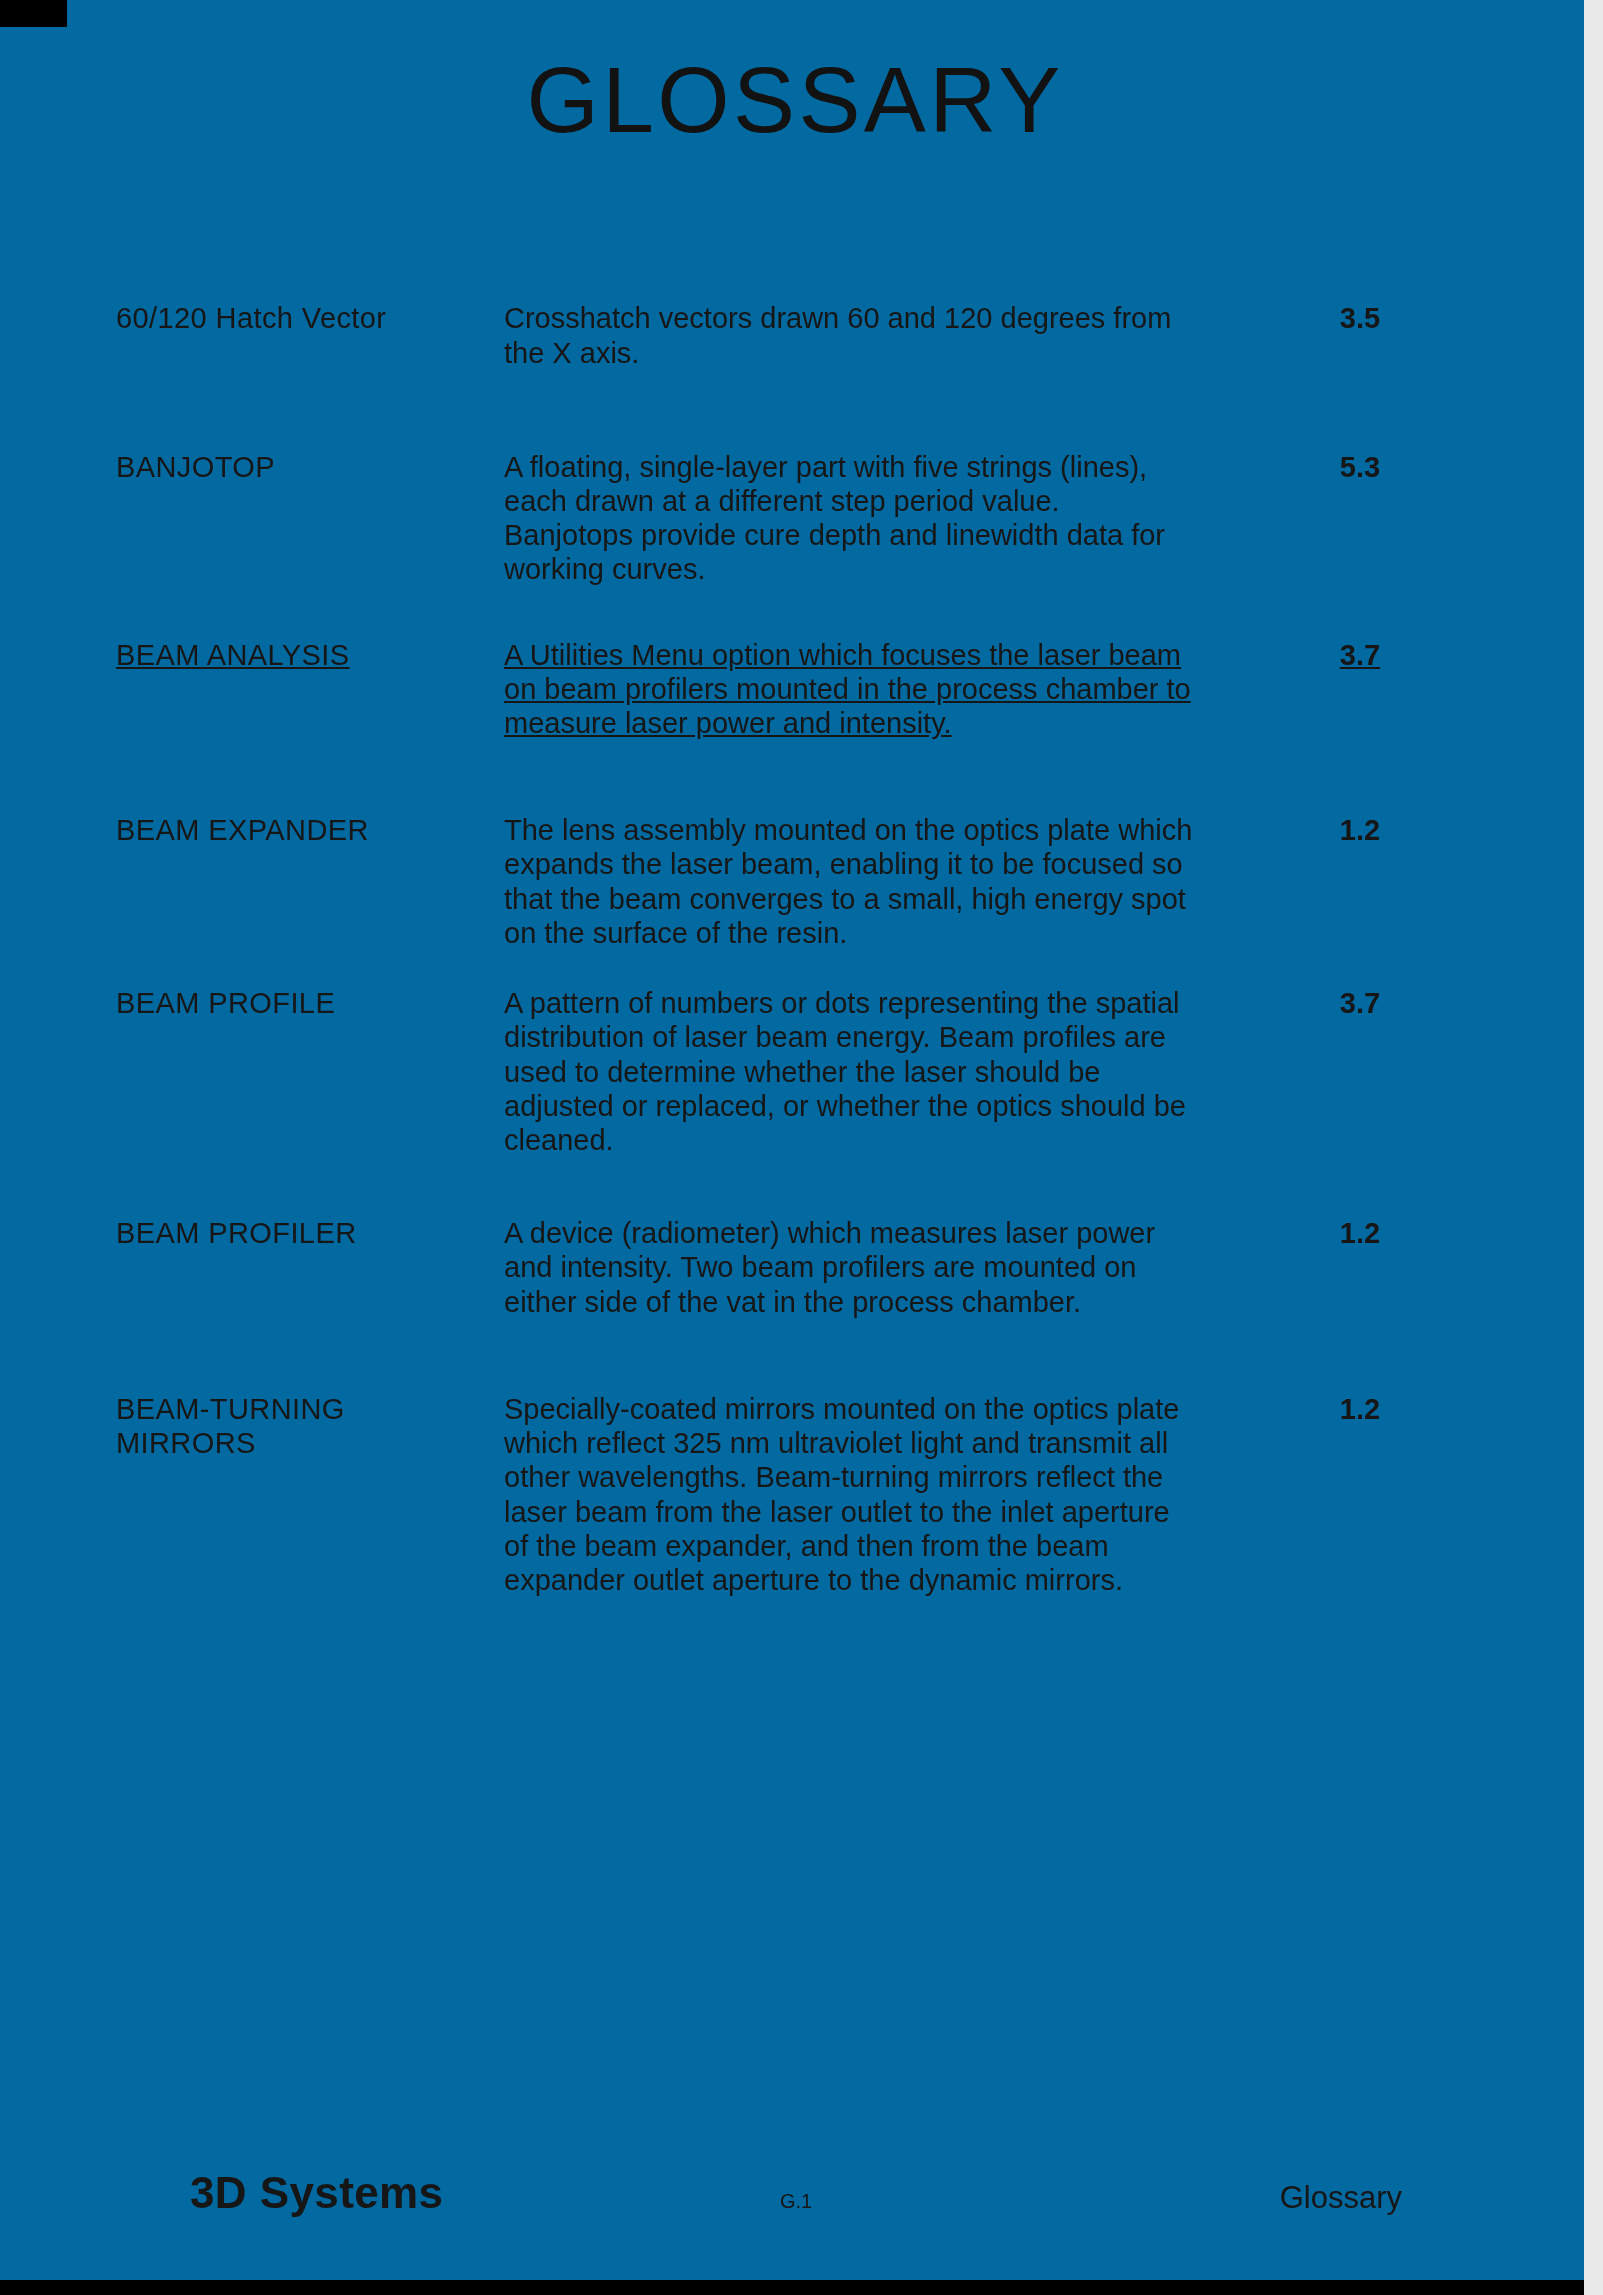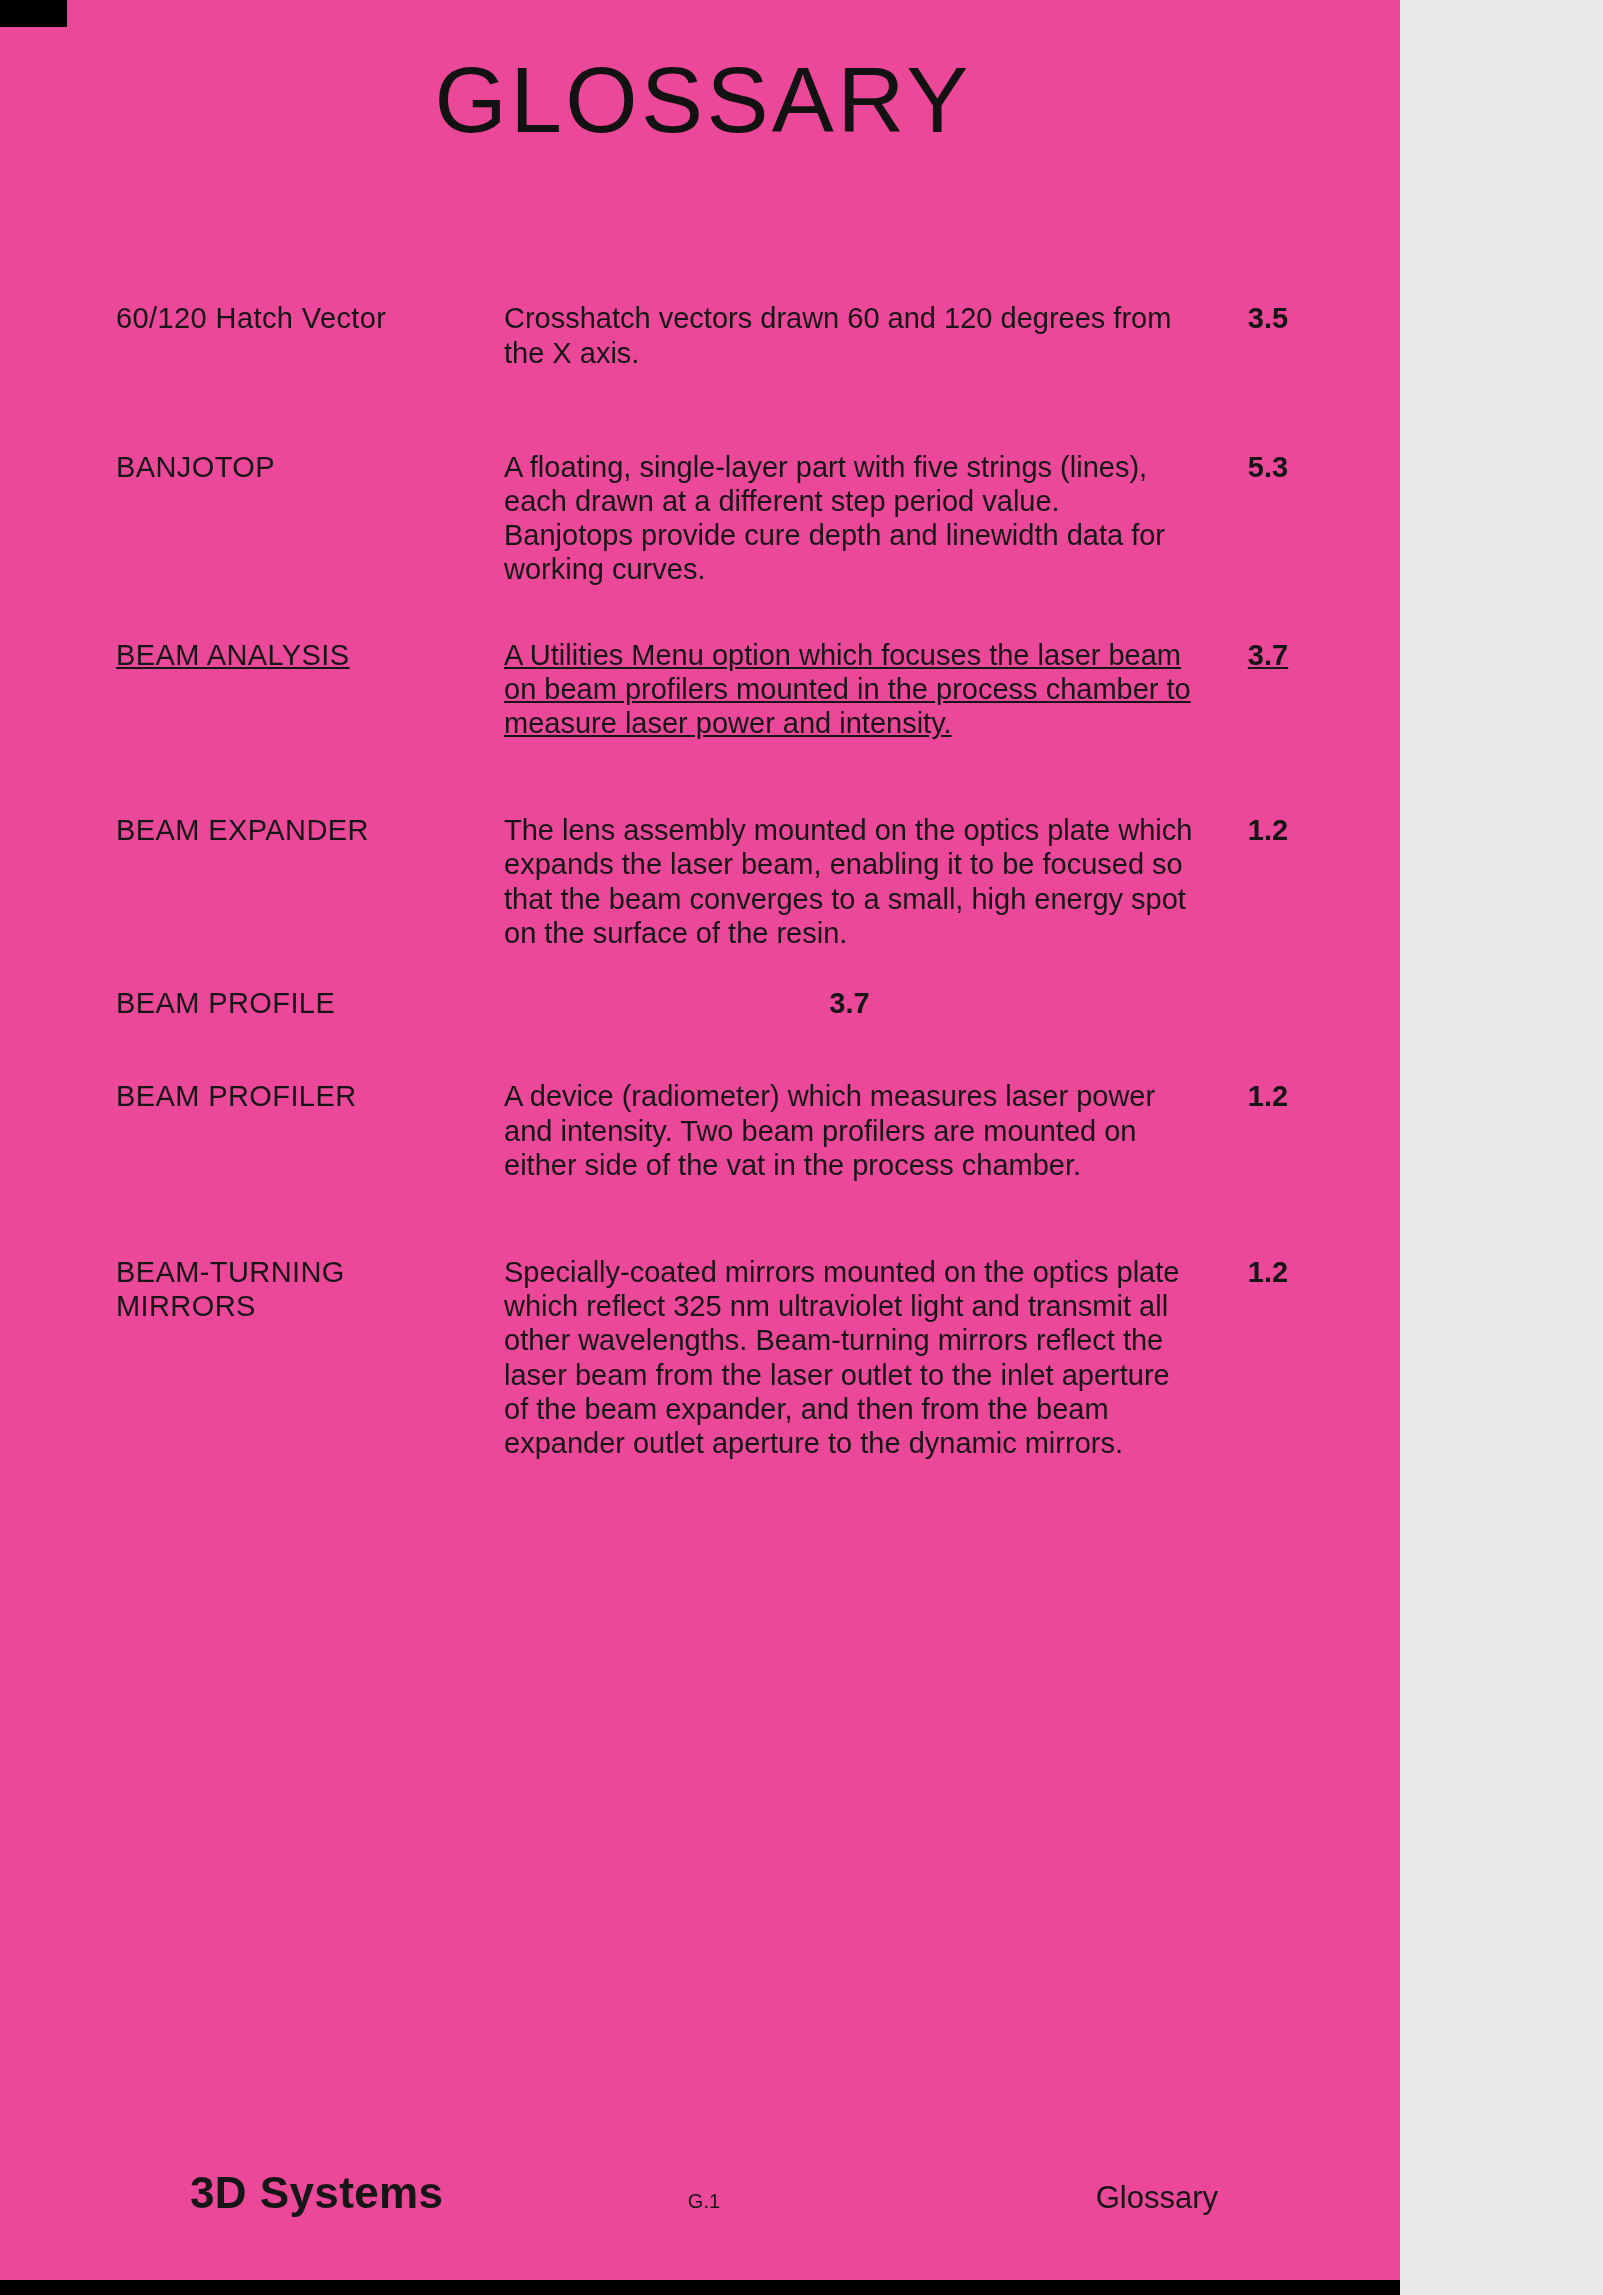--- a/index.html
+++ b/index.html
@@ -2,23 +2,23 @@
 <html style="font-size:13.5px"><head>
 <meta charset="utf-8">
 <style>
   html, body {
     margin: 0;
     padding: 0;
     background: #e8e8e8;
   }
   .page {
     position: relative;
-    width: 1400px;
+    width: 1584px;
     height: 2295px;
-    background: #ec4899;
+    background: #0369a1;
     overflow: hidden;
     font-family: "Liberation Sans", "DejaVu Sans", sans-serif;
     color: #161616;
   }
   .scan-artifact-topleft {
     position: absolute;
     top: 0; left: 0;
     width: 67px; height: 27px;
     background: #000;
   }
@@ -131,20 +131,21 @@
       </div>
 
       <div class="grid-row">
         <div class="term-cell">BEAM EXPANDER</div>
         <div class="def-cell">The lens assembly mounted on the optics plate which expands the laser beam, enabling it to be focused so that the beam converges to a small, high energy spot on the surface of the resin.</div>
         <div class="ref-cell">1.2</div>
       </div>
 
       <div class="grid-row">
         <div class="term-cell">BEAM PROFILE</div>
+        <div class="def-cell">A pattern of numbers or dots representing the spatial distribution of laser beam energy.  Beam profiles are used to determine whether the laser should be adjusted or replaced, or whether the optics should be cleaned.</div>
         <div class="ref-cell">3.7</div>
       </div>
 
       <div class="grid-row">
         <div class="term-cell">BEAM PROFILER</div>
         <div class="def-cell">A device (radiometer) which measures laser power and intensity.  Two beam profilers are mounted on either side of the vat in the process chamber.</div>
         <div class="ref-cell">1.2</div>
       </div>
 
       <div class="grid-row">

